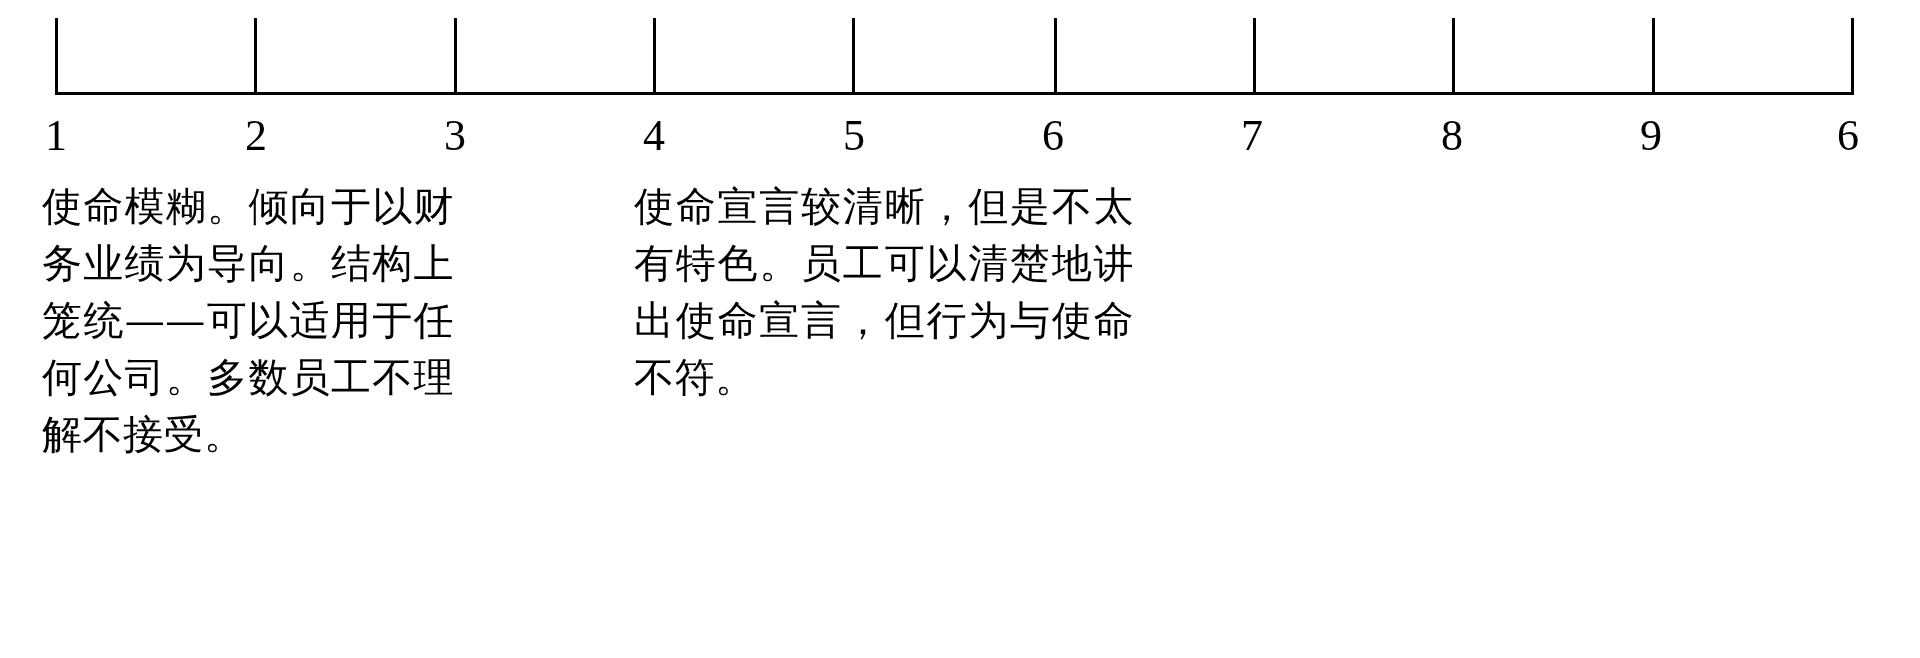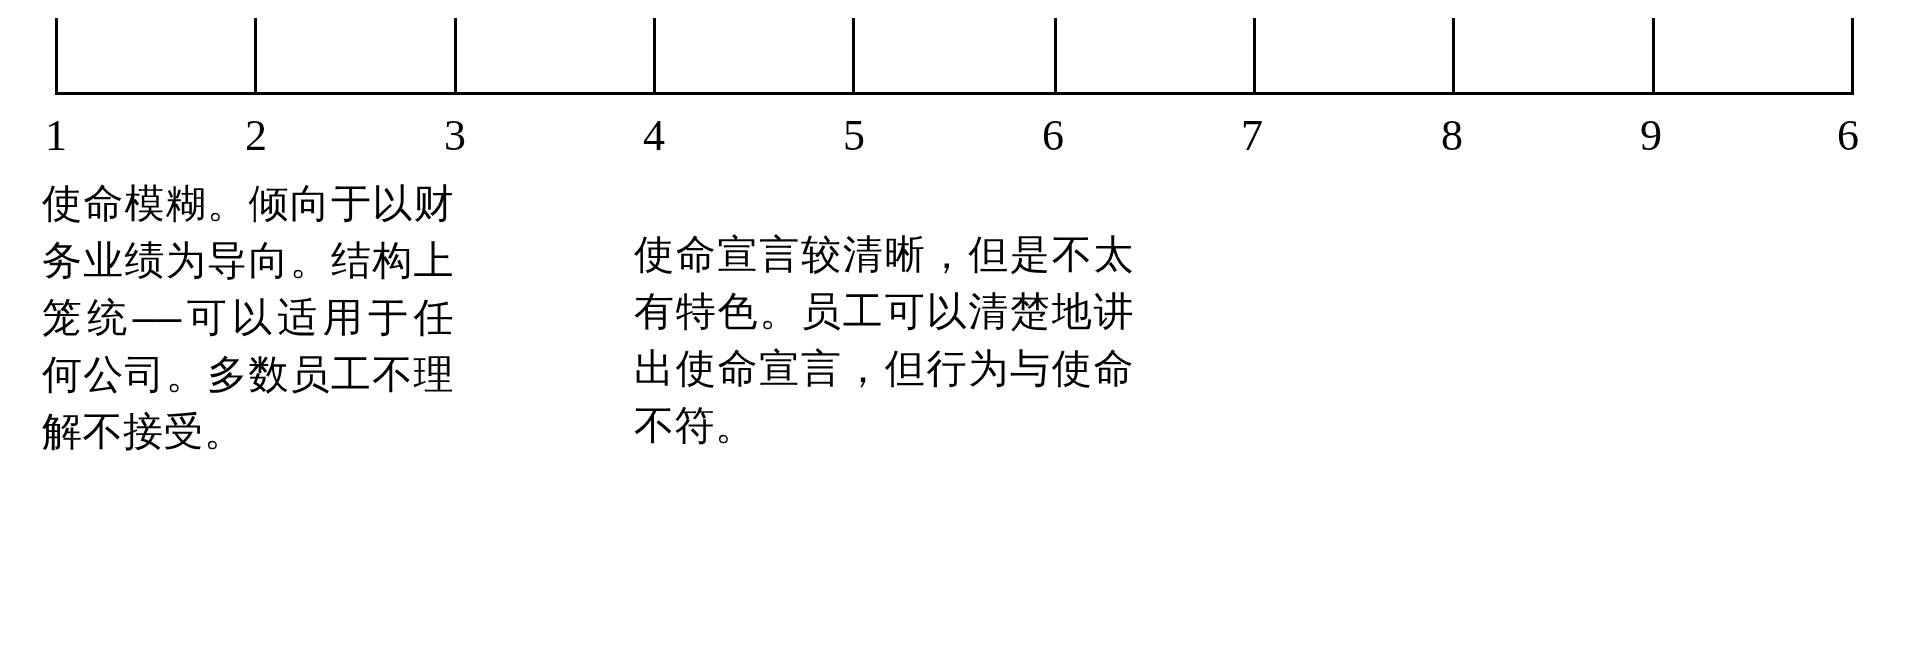--- a/index.html
+++ b/index.html
@@ -77,22 +77,22 @@
     top: 0;
     font-size: 40px;
     line-height: 57px;
     font-family: "DejaVu Serif", "Liberation Serif", serif;
     font-weight: 500;
     text-align: justify;
     text-justify: inter-ideograph;
     letter-spacing: 0.5px;
     white-space: pre-wrap;
   }
-  .col-0 { left: 42px;   width: 412px; font-family: Liberation Mono, monospace; }
-  .col-1 { left: 634px;  width: 500px; margin-top: 48px; }
+  .col-0 { left: 42px;   width: 412px; }
+  .col-1 { left: 634px;  width: 500px; }
   .col-2 { left: 1424px; width: 452px; }
 </style>
 </head>
 <body>
 
 <div class="figure">
 
   <div class="scale">
     <div class="axis-line"></div>
     <div class="tick" style="left:0%;"></div>

